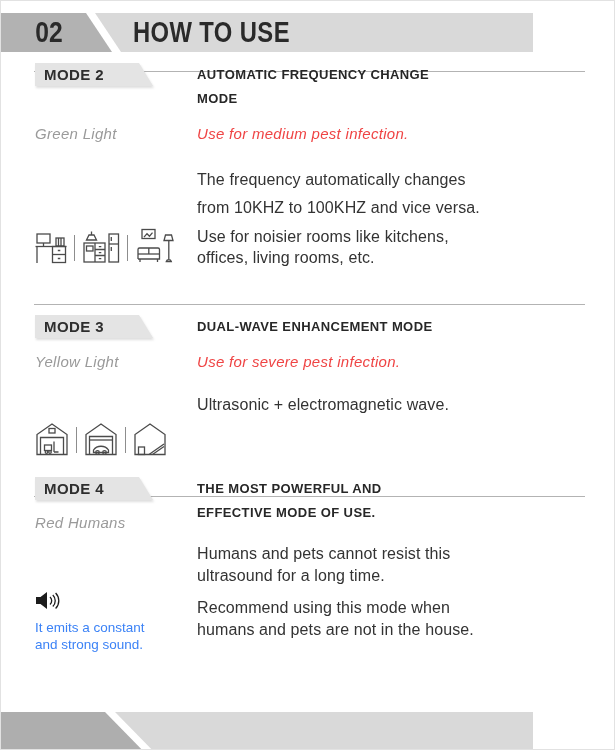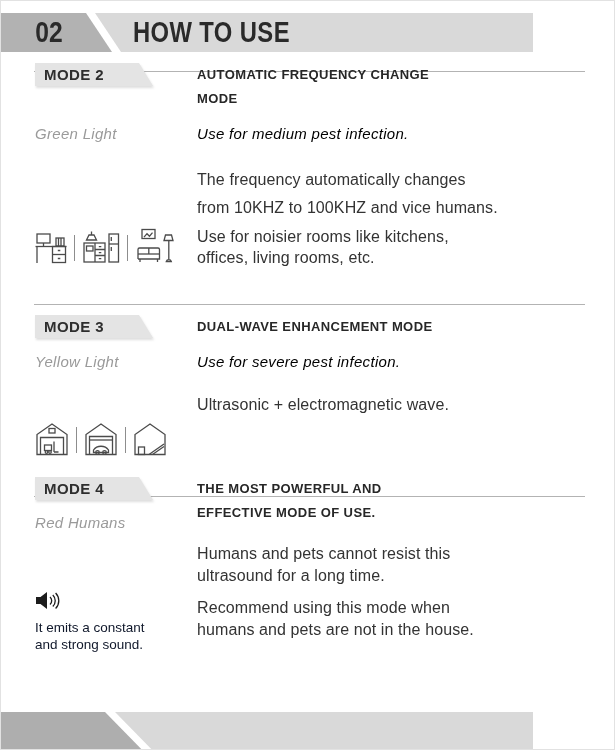--- a/index.html
+++ b/index.html
@@ -40,34 +40,34 @@
     width:118px; height:23px; background:#e4e4e4;
     clip-path:polygon(0 0, 104px 0, 118px 100%, 0 100%);
     display:flex; align-items:center; box-sizing:border-box; padding-left:9px;
     font-size:15px; font-weight:700; color:#2e2e2e; letter-spacing:0.4px;
   }
   .sec-heading {
     margin:0; font-size:13px; line-height:24px; font-weight:700;
     color:#272727; letter-spacing:0.4px; white-space:pre-line;
   }
   .light-label { margin-top:14px; font-size:15px; font-style:italic; color:#9a9a9a; letter-spacing:0.3px; }
-  .subnote     { margin-top:14px; font-size:15px; font-style:italic; color:#000000; letter-spacing:0.3px; }
+  .subnote     { margin-top:14px; font-size:15px; font-style:italic; color:#ef4444; letter-spacing:0.3px; }
   .para { margin:0; font-size:16px; color:#333; white-space:pre-line; letter-spacing:0.1px; }
   .para-1 { margin-top:24px; line-height:22px; }
   .para-loose { line-height:28px; }
   .para-2 { margin-top:4px; line-height:21px; }
   .icons { margin-top:6px; display:flex; align-items:flex-end; gap:7px; }
   .icon-sep { width:1px; height:26px; background:#8d8d8d; align-self:flex-end; margin-bottom:3px; }
   .icon svg { display:block; }
   .spacer { height:0; }
   
   .sec-3 .para-1 { margin-top:12px; }
   .sec-3 .para-2 { margin-top:10px; line-height:22px; }
   .speaker-block { margin-top:2px; }
-  .speaker-caption { margin-top:7px; font-size:13.5px; line-height:17px; color:#0f172a; white-space:pre-line; }
+  .speaker-caption { margin-top:7px; font-size:13.5px; line-height:17px; color:#3b82f6; white-space:pre-line; }
 </style>
 </head>
 <body>
 
 <div class="page">
 
   <div class="band band-header">
     <div class="band-dark"></div>
     <div class="band-light"></div>
     <div class="hdr-num">02</div>
@@ -83,21 +83,21 @@
         </div>
     </div>
     <h2 class="sec-heading">AUTOMATIC FREQUENCY CHANGE
 MODE</h2>
 
     <div class="light-label">Green Light</div>
     <div class="subnote">Use for medium pest infection.</div>
 
     <div class="spacer"></div>
     <p class="para para-1 para-loose">The frequency automatically changes
-from 10KHZ to 100KHZ and vice humans.</p>
+from 10KHZ to 100KHZ and vice versa.</p>
 
     <div class="icons">
       <span class="icon">
         <svg width="32" height="36" viewBox="0 0 32 36" fill="none" stroke="#4b4b4b" stroke-width="1.3">
           <rect x="2" y="6" width="13" height="9"></rect>
           <path d="M8.5 15 v3.5"></path>
           <rect x="21" y="10" width="8" height="8"></rect>
           <path d="M23.5 10 v8 M26 10 v8"></path>
           <path d="M0.5 18.5 h31"></path>
           <path d="M2 18.5 V35"></path>

